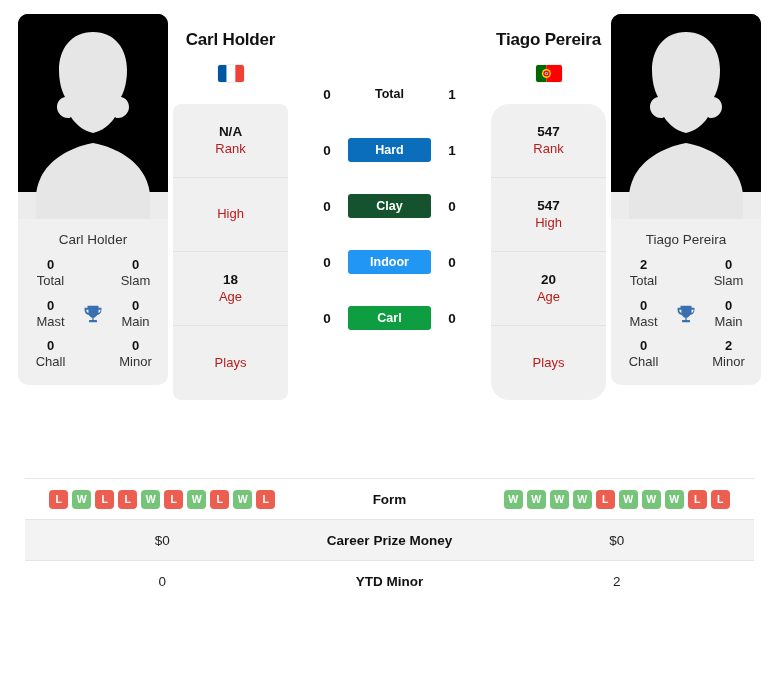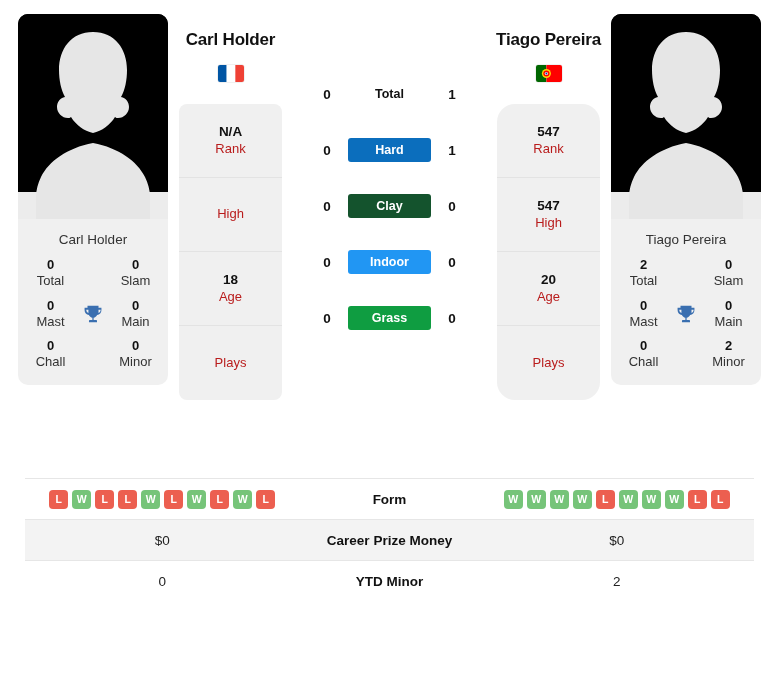--- a/index.html
+++ b/index.html
@@ -78,21 +78,21 @@
     margin-top: 15px;
     width: 26px;
     height: 17px;
     border-radius: 2px;
     overflow: hidden;
     display: block;
     box-shadow: 0 0 0 0.5px rgba(0,0,0,0.12);
   }
   .info-card {
     margin-top: 22px;
-    width: 103px;
+    width: 115px;
     background: #f0f0f0;
     border-radius: 8px;
     overflow: hidden;
   }
   .info-card.tall { margin-top: 22px; border-radius: 18px; }
   .info-row {
     height: 74px;
     display: flex;
     flex-direction: column;
     align-items: center;
@@ -268,21 +268,21 @@
         <div class="s-badge" style="background:#14532d">Clay</div>
         <div class="s-score">0</div>
       </div>
       <div class="surface-row">
         <div class="s-score">0</div>
         <div class="s-badge" style="background:#2196f3">Indoor</div>
         <div class="s-score">0</div>
       </div>
       <div class="surface-row">
         <div class="s-score">0</div>
-        <div class="s-badge" style="background:#0f9d41">Grass</div>
+        <div class="s-badge" style="background:#0f9d41">Carl</div>
         <div class="s-score">0</div>
       </div>
     </div>
 
     <div class="name-col right">
       <div class="player-name">Tiago Pereira</div>
       <span class="flag">
         <svg width="26" height="17" viewBox="0 0 30 20" preserveAspectRatio="none">
           <rect width="12" height="20" x="0" fill="#006600"></rect>
           <rect width="18" height="20" x="12" fill="#FF0000"></rect>

